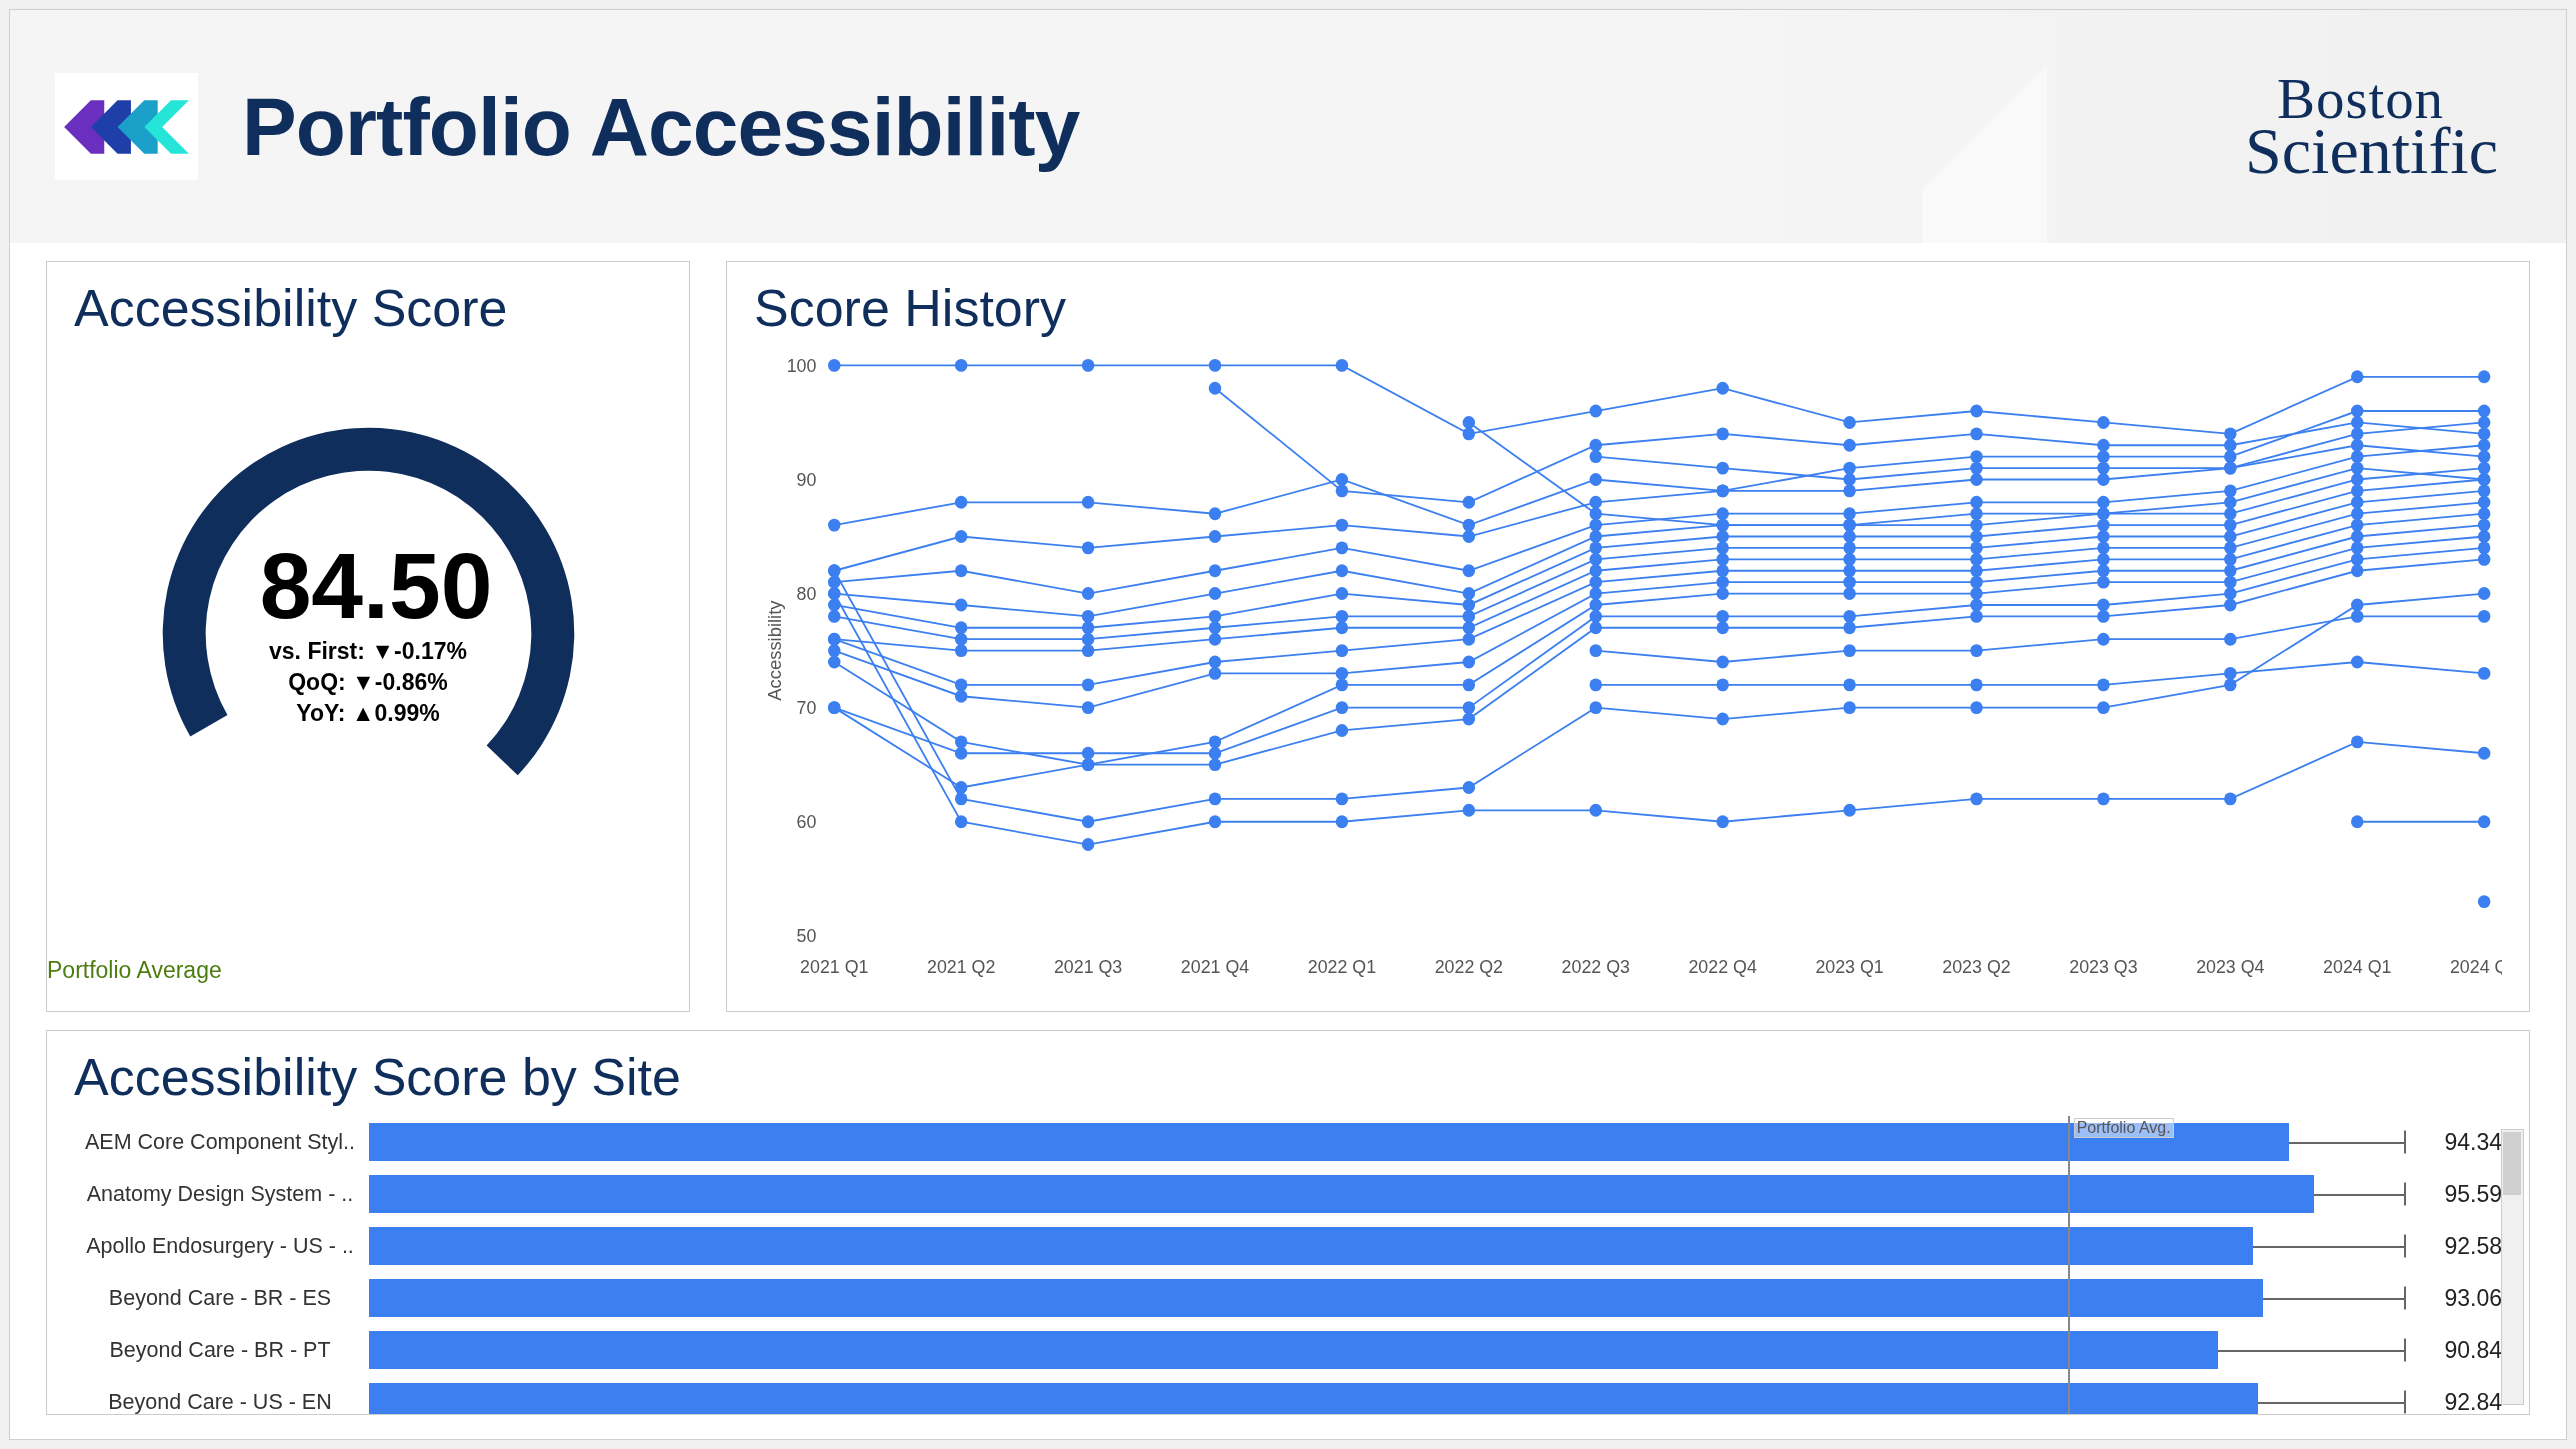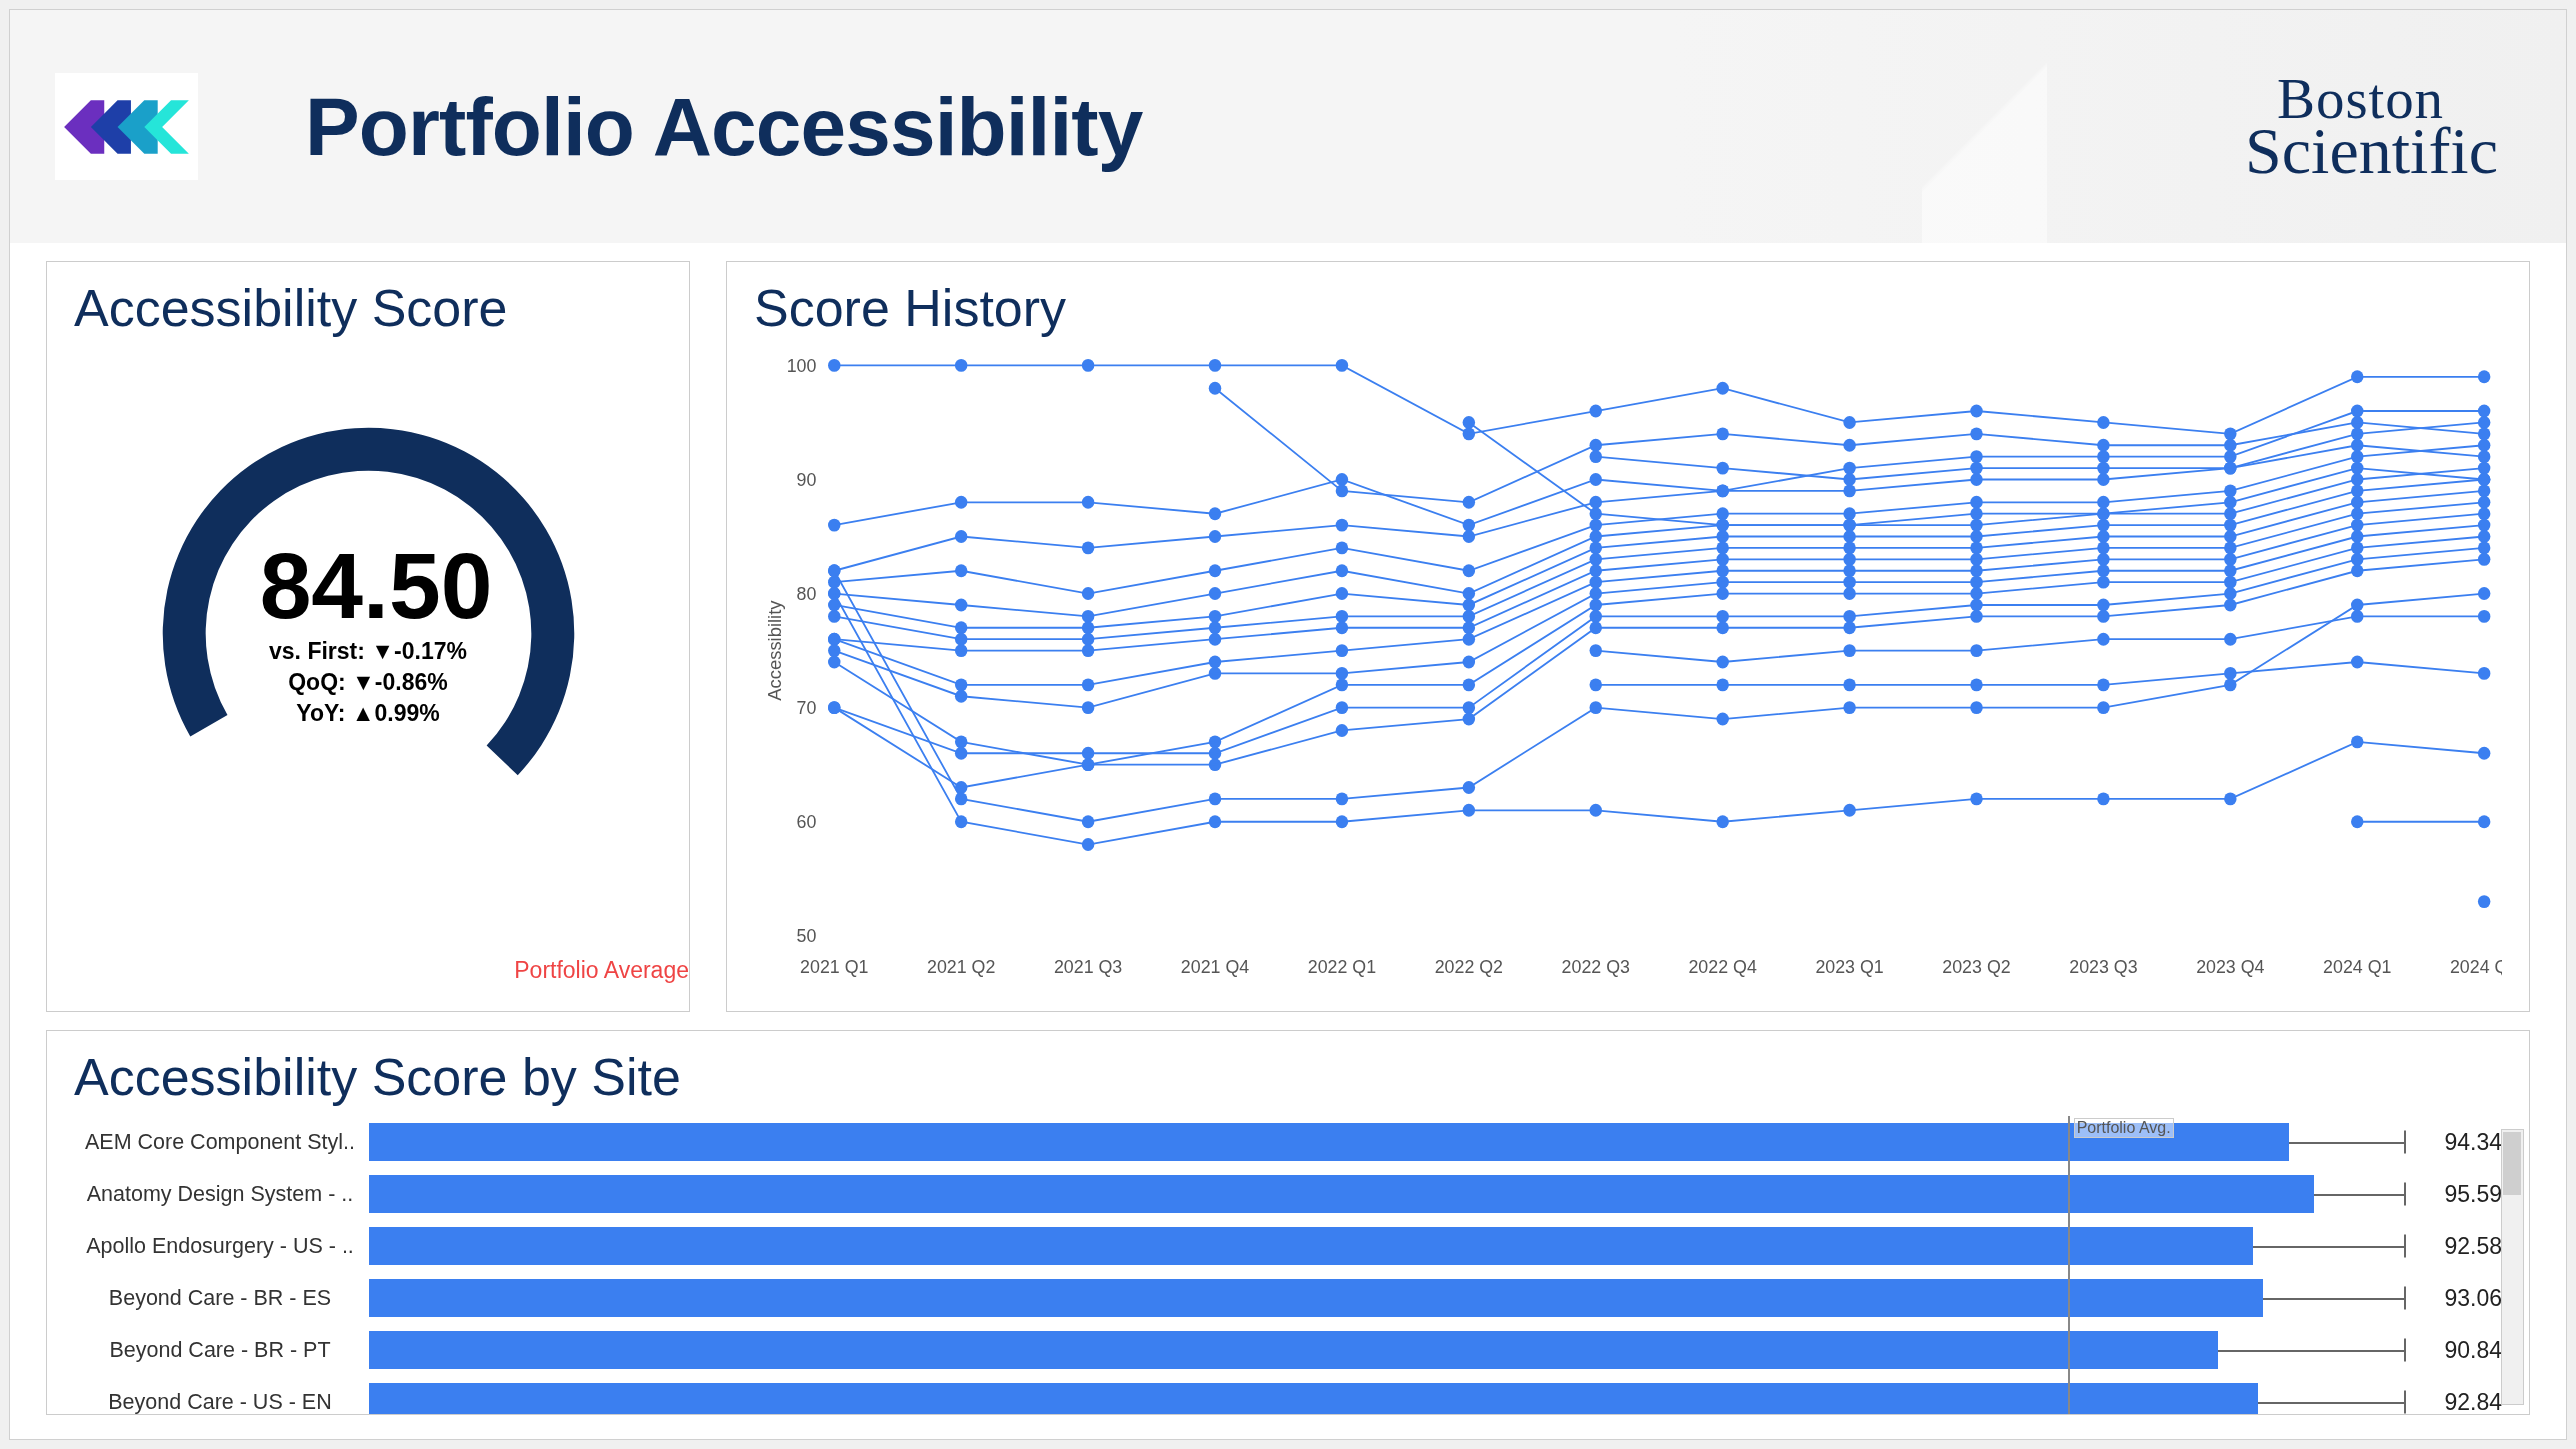--- a/index.html
+++ b/index.html
@@ -29,21 +29,21 @@
     margin-left: 45px;
     background: #fff;
     position: relative;
     display:flex; align-items:center; justify-content:center;
   }
   .logo-left svg { width: 143px; height: 98px; }
   .page-title {
     font-size: 82px;
     font-weight: 700;
     color: #0f2e5c;
-    margin-left: 107px;
+    margin-left: 44px;
     letter-spacing: -0.9px;
   }
   .logo-right {
     position: absolute;
     right: 68px; top: 50%; transform: translateY(-50%);
     font-family: 'Times New Roman', serif;
     color: #0f2e5c;
     text-align: left;
     line-height: 0.85;
   }
@@ -54,21 +54,21 @@
   .content { padding: 18px 36px 0 36px; display: grid; grid-template-columns: 644px 1fr; gap: 36px; }
   .card { background: #fff; border: 0.9px solid #ccc; padding: 16px 27px 18px 27px; }
   .card-title { font-size: 52px; font-weight: 400; color: #0f2e5c; margin-bottom: 9px; }
 
   
   .gauge-card { height: 751px; position: relative; }
   .gauge-wrap { width: 100%; height: 572px; display:flex; align-items:center; justify-content:center; position:relative; }
   .gauge-center { position:absolute; top:50%; left:50%; transform:translate(-50%,-50%); text-align:center; }
   .gauge-score { font-size: 93px; font-weight: 700; color: #000; line-height:1.05;margin-left:16px; }
   .gauge-cmp { font-size: 23px; font-weight: 700; color:#000; line-height:1.35; }
-  .gauge-caption { text-align:right; font-size: 23px; color:#ef4444; position:absolute; bottom:27px; left:0; right:0; }
+  .gauge-caption { text-align:left; font-size: 23px; color:#4d7c0f; position:absolute; bottom:27px; left:0; right:0; }
 
   
   .history-card { height: 751px; }
   .history-plot { width: 100%; height: 644px; position: relative; }
 
   
   .site-card { margin: 18px 36px 0 36px; border:0.9px solid #ccc; background:#fff; padding: 16px 27px 9px 27px; position:relative; height: 385px; overflow:hidden; }
   .site-rows { margin-top: 9px; position: relative; }
   .site-row { height: 52px; display:flex; align-items:center; }
   .site-label { width: 295px; text-align:center; padding-right: 3px; font-size: 21.5px; color:#333; white-space:nowrap; overflow:hidden; text-overflow:ellipsis; }

